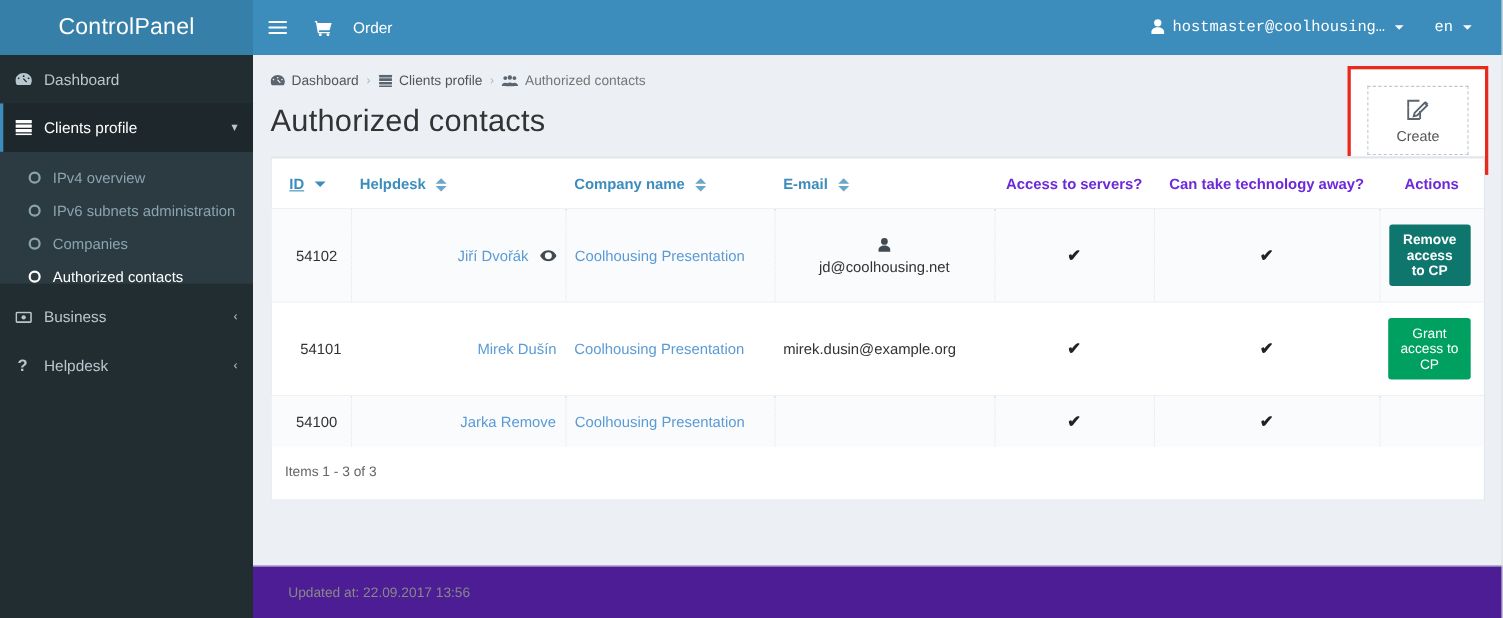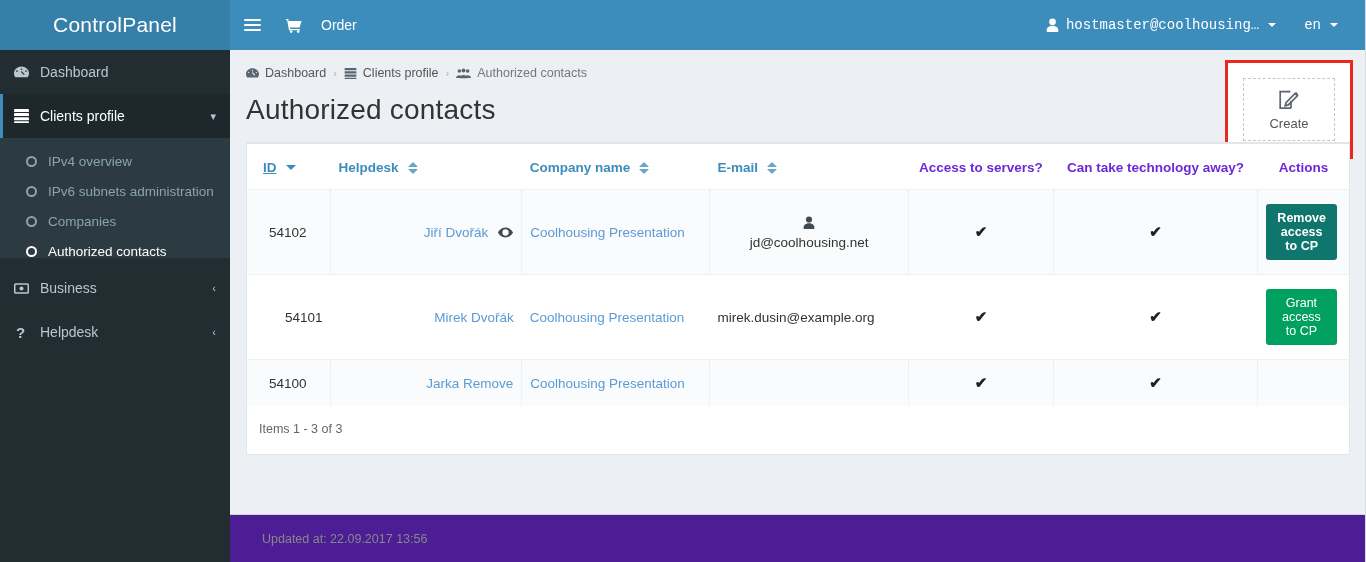--- a/index.html
+++ b/index.html
@@ -424,24 +424,24 @@
             </td>
             <td class="center">
               <span class="check">✔</span>
             </td>
             <td class="actions-cell">
               <button class="btn btn-danger">Remove access to CP</button>
             </td>
           </tr>
 
           <tr>
-            <td style="padding-left:38px">54101</td>
+            <td style="padding-left:26px">54101</td>
             <td>
               <div class="cell-name">
-                <span class="lnk">Mirek Dvořák</span>
+                <span class="lnk">Mirek Dušín</span>
               </div>
             </td>
             <td>
               <span class="lnk">Coolhousing Presentation</span>
             </td>
             <td>
               <span>mirek.dusin@example.org</span>
             </td>
             <td class="center">
               <span class="check">✔</span>

